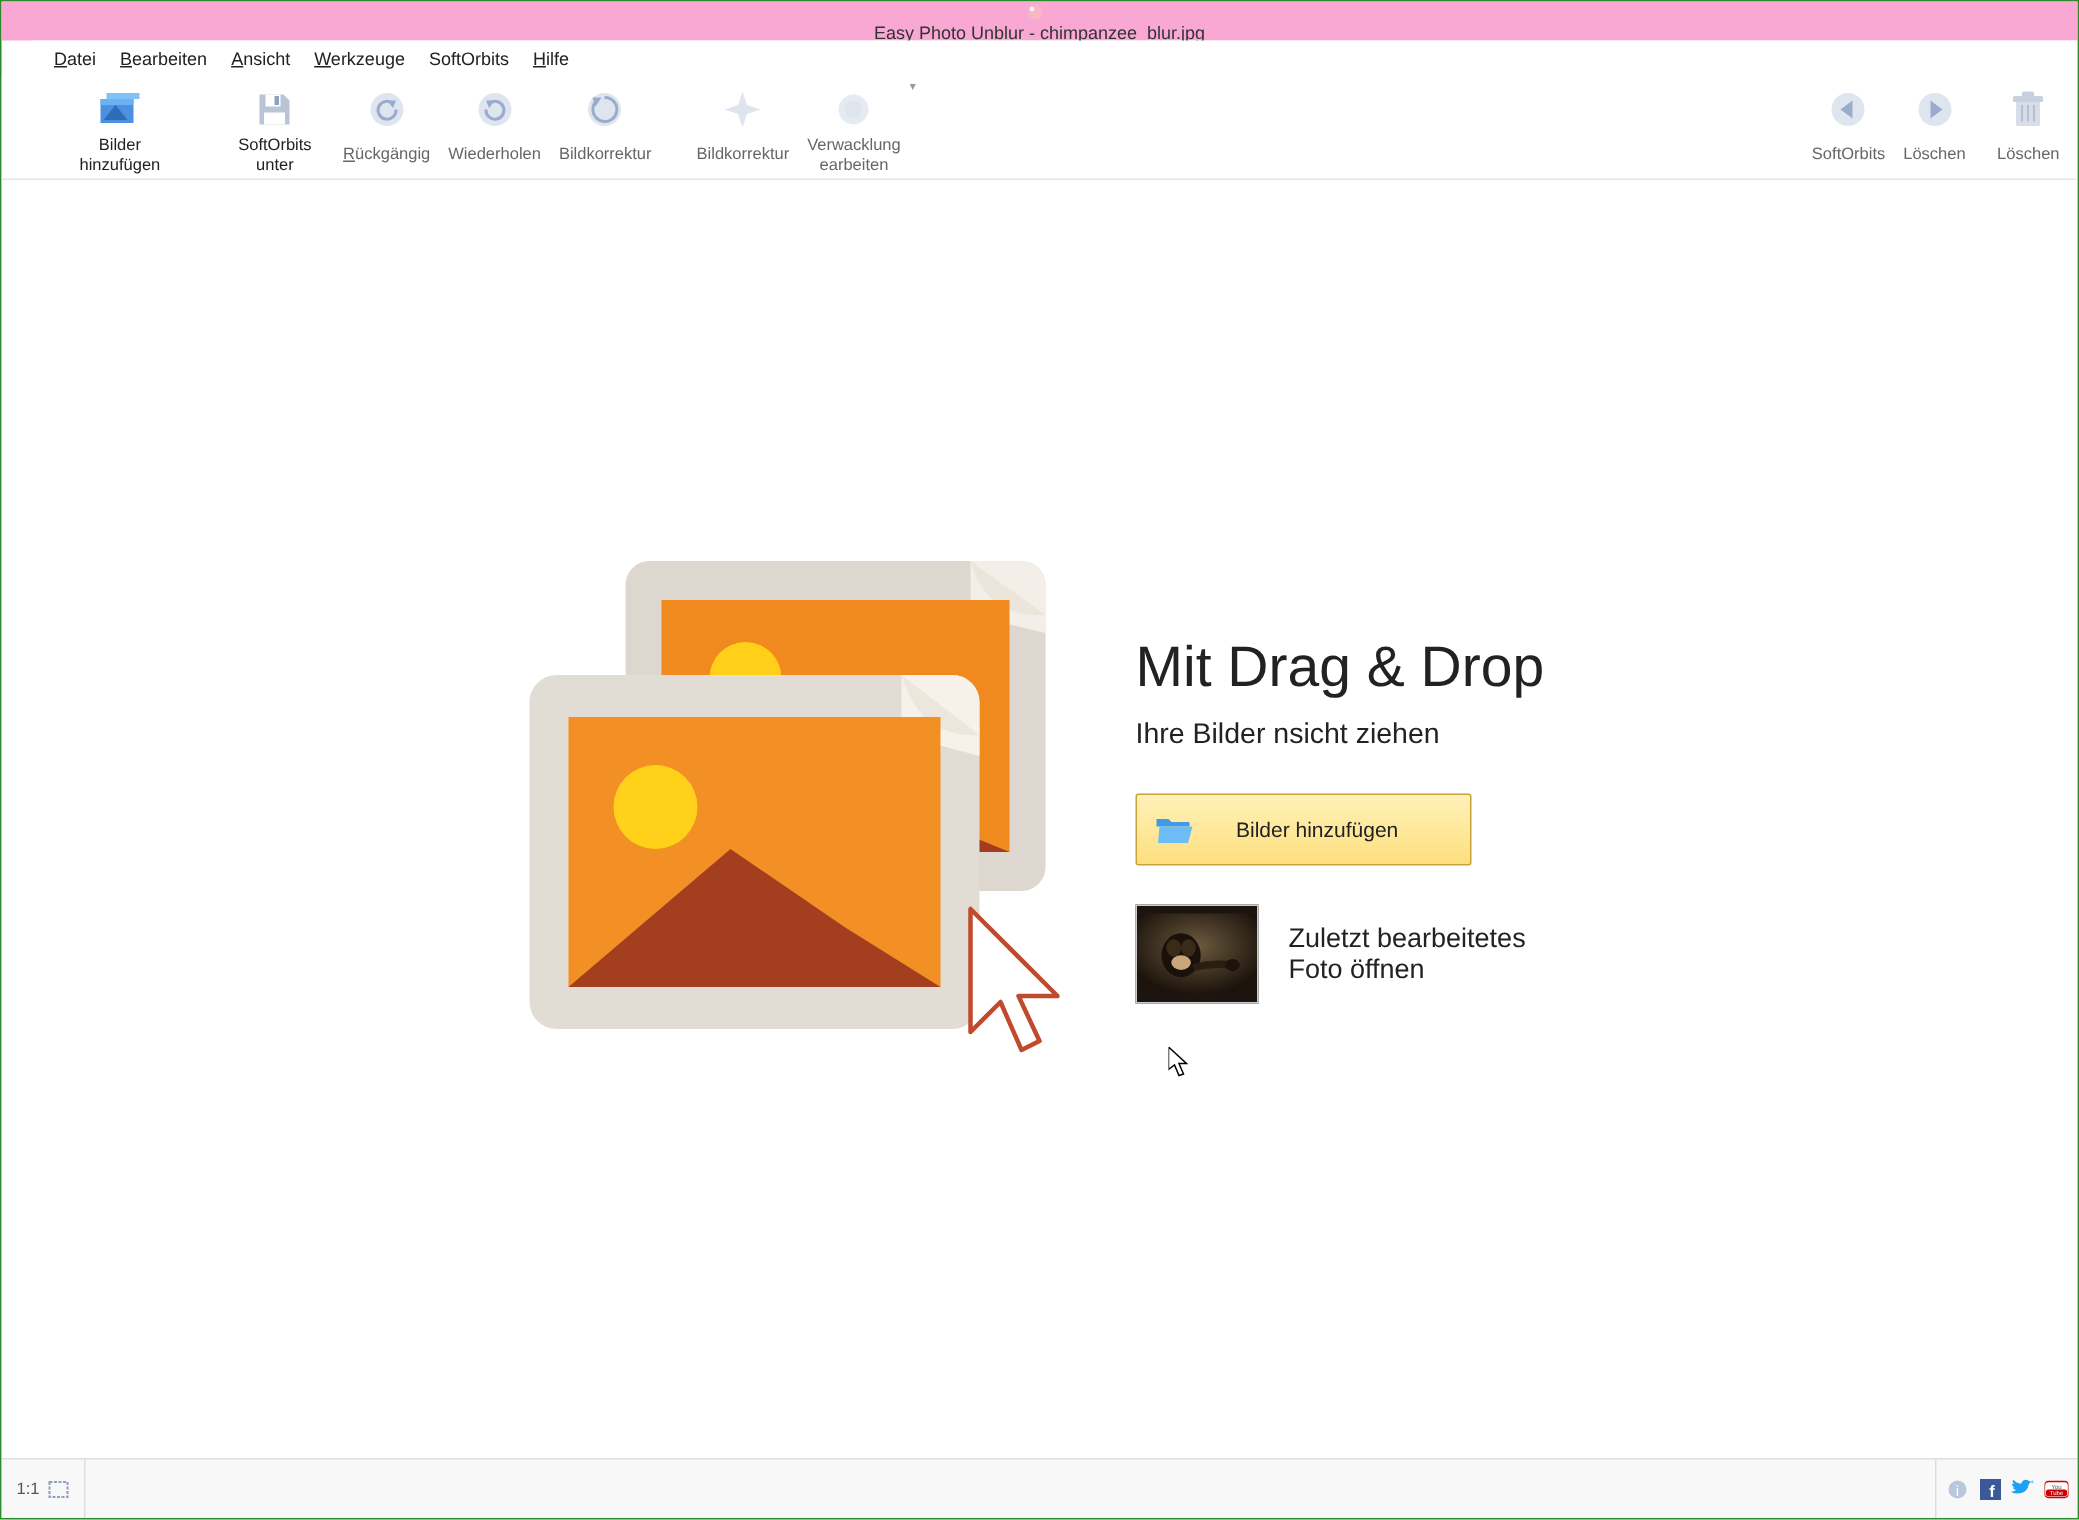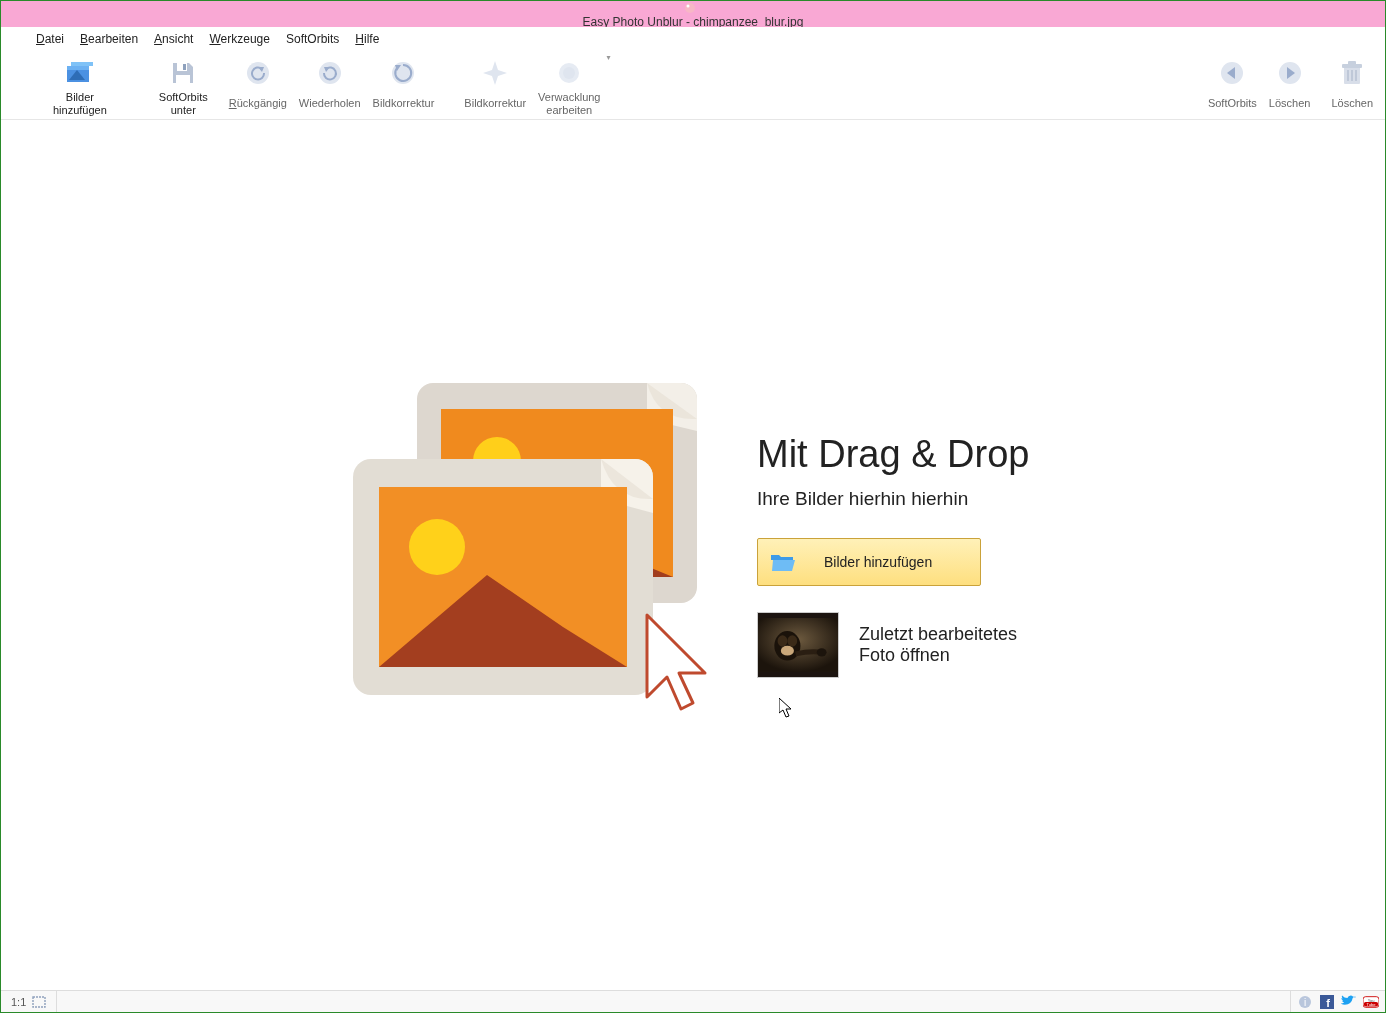--- a/index.html
+++ b/index.html
@@ -36,21 +36,21 @@
 .drop-text { display: flex; flex-direction: column; }
 .drop-heading { font-size: 38px; font-weight: 300; color: #222; margin-bottom: 12px; }
 .drop-sub { font-size: 19px; font-weight: 300; color: #222; margin-bottom: 28px; }
 .add-btn { width: 224px; height: 48px; border: 1px solid #caa23a; background: linear-gradient(#fff1b8, #fedf7f); display: flex; align-items: center; padding: 0 12px; font-size: 14px; color: #222; cursor: pointer; border-radius: 2px; }
 .add-btn .folder-ic { margin-right: 28px; }
 .recent { display: flex; align-items: center; margin-top: 26px; gap: 20px; cursor:pointer; }
 .recent-thumb { width: 98px; height: 66px; background: #1c1410; border: 1px solid #ccc; display:flex; align-items:center; justify-content:center; overflow:hidden; }
 .recent-text { font-size: 18px; color: #222; max-width: 180px; }
 
 
-.statusbar { height: 22px; display: flex; align-items: center; border-top: 1px solid #ddd; background: #f8f8f8; font-size: 11px; color: #555; }
+.statusbar { height: 40px; display: flex; align-items: center; border-top: 1px solid #ddd; background: #f8f8f8; font-size: 11px; color: #555; }
 .status-cell { height: 100%; display: flex; align-items: center; padding: 0 10px; border-right: 1px solid #ddd; }
 .status-cell.flex { flex: 1; }
 .status-icons { display: flex; align-items: center; gap: 6px; padding: 0 6px; }
 .status-ic { width: 16px; height: 16px; display:flex; align-items:center; justify-content:center; cursor:pointer; }
 
 
 .pointer-overlay { position:absolute; left:778px; top:578px; pointer-events:none; }
 
 svg { display:block; }
 </style>
@@ -235,21 +235,21 @@
           <polygon points="32,292 140,200 216,252 280,292 32,292" fill="#a33e1f"></polygon>
         </g>
 
         <g transform="translate(300,240)">
           <path d="M0 0 L0 82 L20 62 L34 94 L46 88 L32 58 L58 58 Z" fill="#fff" stroke="#bf4a2e" stroke-width="3" stroke-linejoin="round"></path>
         </g>
       </svg>
     </div>
     <div class="drop-text">
       <div class="drop-heading">Mit Drag &amp; Drop</div>
-      <div class="drop-sub">Ihre Bilder hierhin hierhin</div>
+      <div class="drop-sub">Ihre Bilder nsicht ziehen</div>
       <div class="add-btn">
         <span class="folder-ic">
           <svg width="26" height="20" viewBox="0 0 26 20">
               <path d="M1 3 h8 l2 2 h12 v3 h-22 z" fill="#3e9be8"></path>
               <path d="M3 8 h22 l-3 11 h-20 z" fill="#6ebcf5"></path>
             </svg>
         </span>
         <span>Bilder hinzufügen</span>
       </div>
       <div class="recent">

